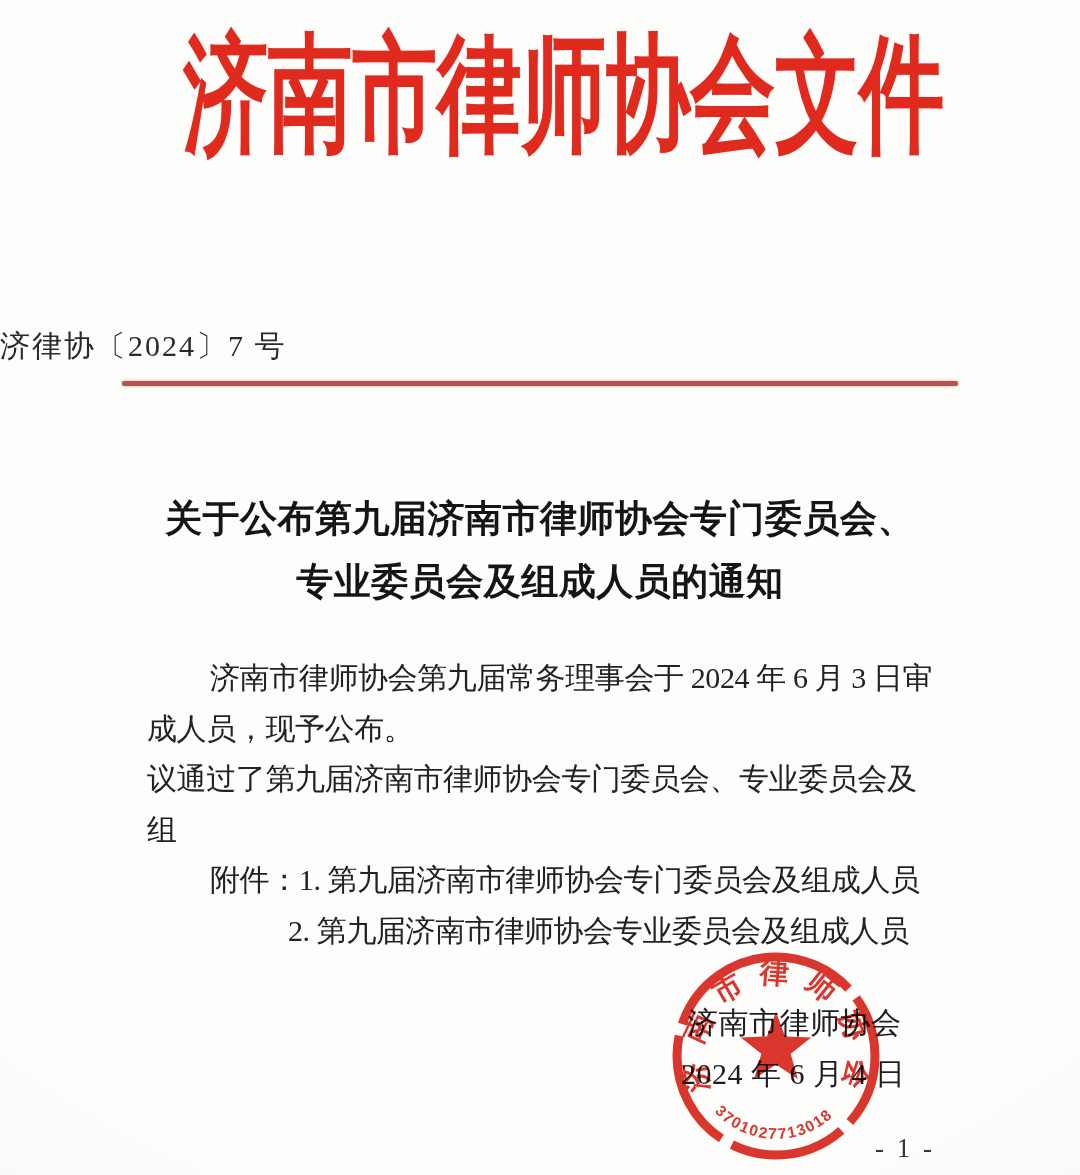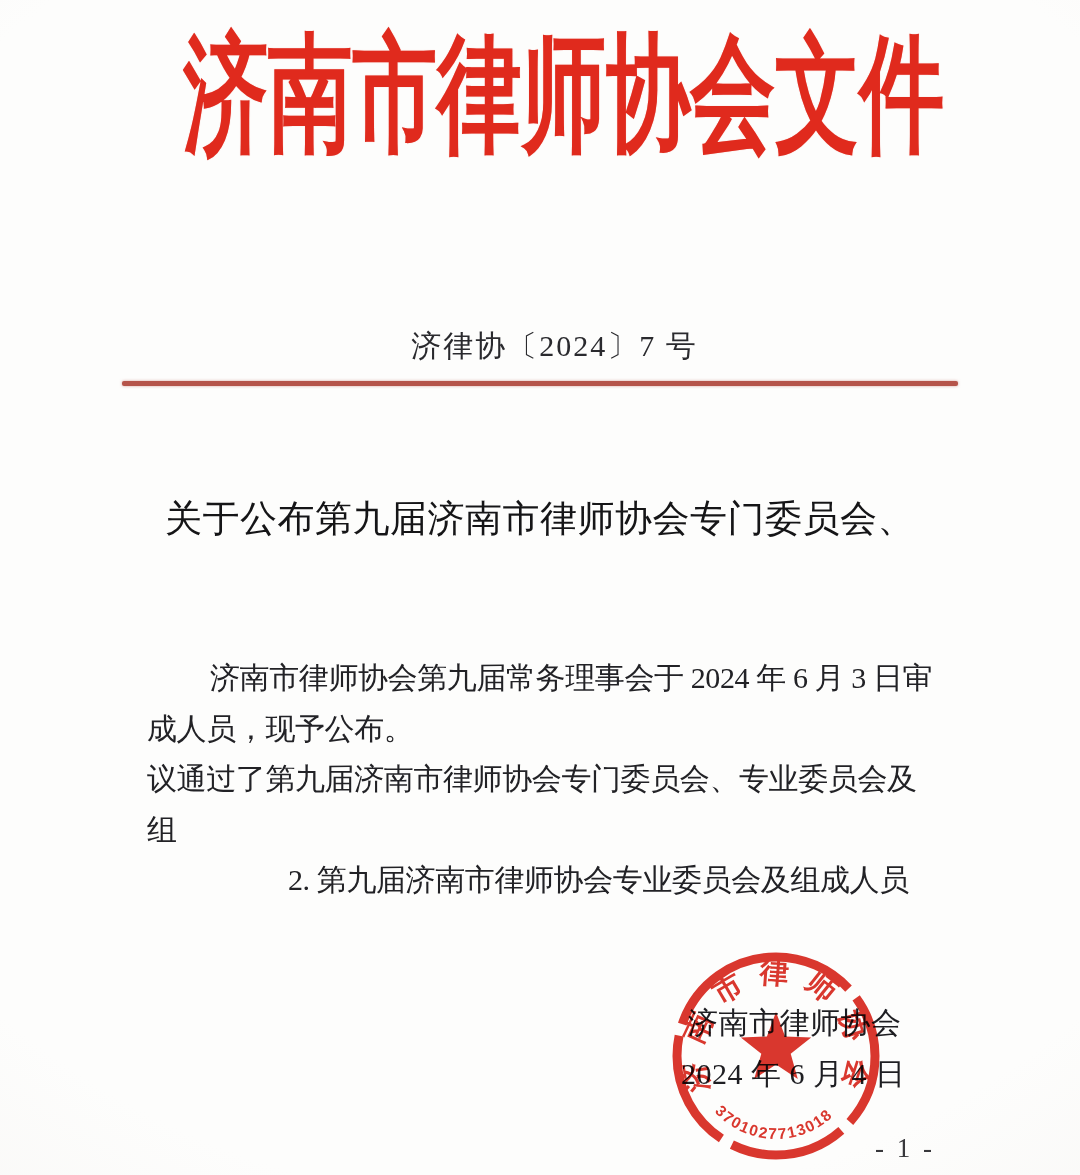--- a/index.html
+++ b/index.html
@@ -19,37 +19,36 @@
     font-weight:bold;
     color:#e02a1d;
     transform:scaleX(0.66);
     transform-origin:50% 50%;
     white-space:nowrap;
     letter-spacing:0px;
     text-shadow:0 0 1px rgba(224,42,29,.45);
   }
   .doc-number{
     position:absolute;top:326px;left:0;right:0;
-    text-align:center;
+    text-align:left;
     font-size:30px;letter-spacing:2px;
     color:#2a2a2e;
-    margin-left:29px;
   }
   .red-divider{
     position:absolute;top:381px;left:122px;
     width:836px;height:5px;
     background:#b5544a;
     border-radius:2px;
     box-shadow:0 0 3px rgba(181,84,74,.55);
   }
   .notice-title{
     position:absolute;top:487px;left:0;right:0;
     text-align:center;
     font-size:37px;line-height:63px;
-    font-weight:normal;
+    font-weight:bold;
     color:#151517;
     letter-spacing:0.5px;
   }
   .body-block{
     position:absolute;top:653px;left:147px;
     width:792px;
     font-size:30px;line-height:50.5px;
     letter-spacing:-0.4px;
     color:#222226;
   }
@@ -86,26 +85,28 @@
 <div class="page">
 
   <div class="header-title">济南市律师协会文件</div>
 
   <div class="doc-number">济律协〔2024〕7 号</div>
 
   <div class="red-divider"></div>
 
   <div class="notice-title">
     <div>关于公布第九届济南市律师协会专门委员会、</div>
+    <div>专业委员会及组成人员的通知</div>
   </div>
 
   <div class="body-block">
     <div class="indent-2">济南市律师协会第九届常务理事会于 2024 年 6 月 3 日审</div>
     <div>成人员，现予公布。</div>
     <div>议通过了第九届济南市律师协会专门委员会、专业委员会及组</div>
+    <div class="indent-2">附件：1. 第九届济南市律师协会专门委员会及组成人员</div>
     <div class="indent-attach2">2. 第九届济南市律师协会专业委员会及组成人员</div>
   </div>
 
   <div class="signature-name">济南市律师协会</div>
   <div class="signature-date">2024 年 6 月 4 日</div>
 
   <svg class="seal" viewBox="0 0 230 230" xmlns="http://www.w3.org/2000/svg">
     <defs>
       <path id="sealTopArc" d="M 51.8,151.5 A 73,73 0 1 1 178.2,151.5" fill="none"></path>
       <path id="sealBottomArc" d="M 51.4,168.4 A 83,83 0 0 0 178.6,168.4" fill="none"></path>

